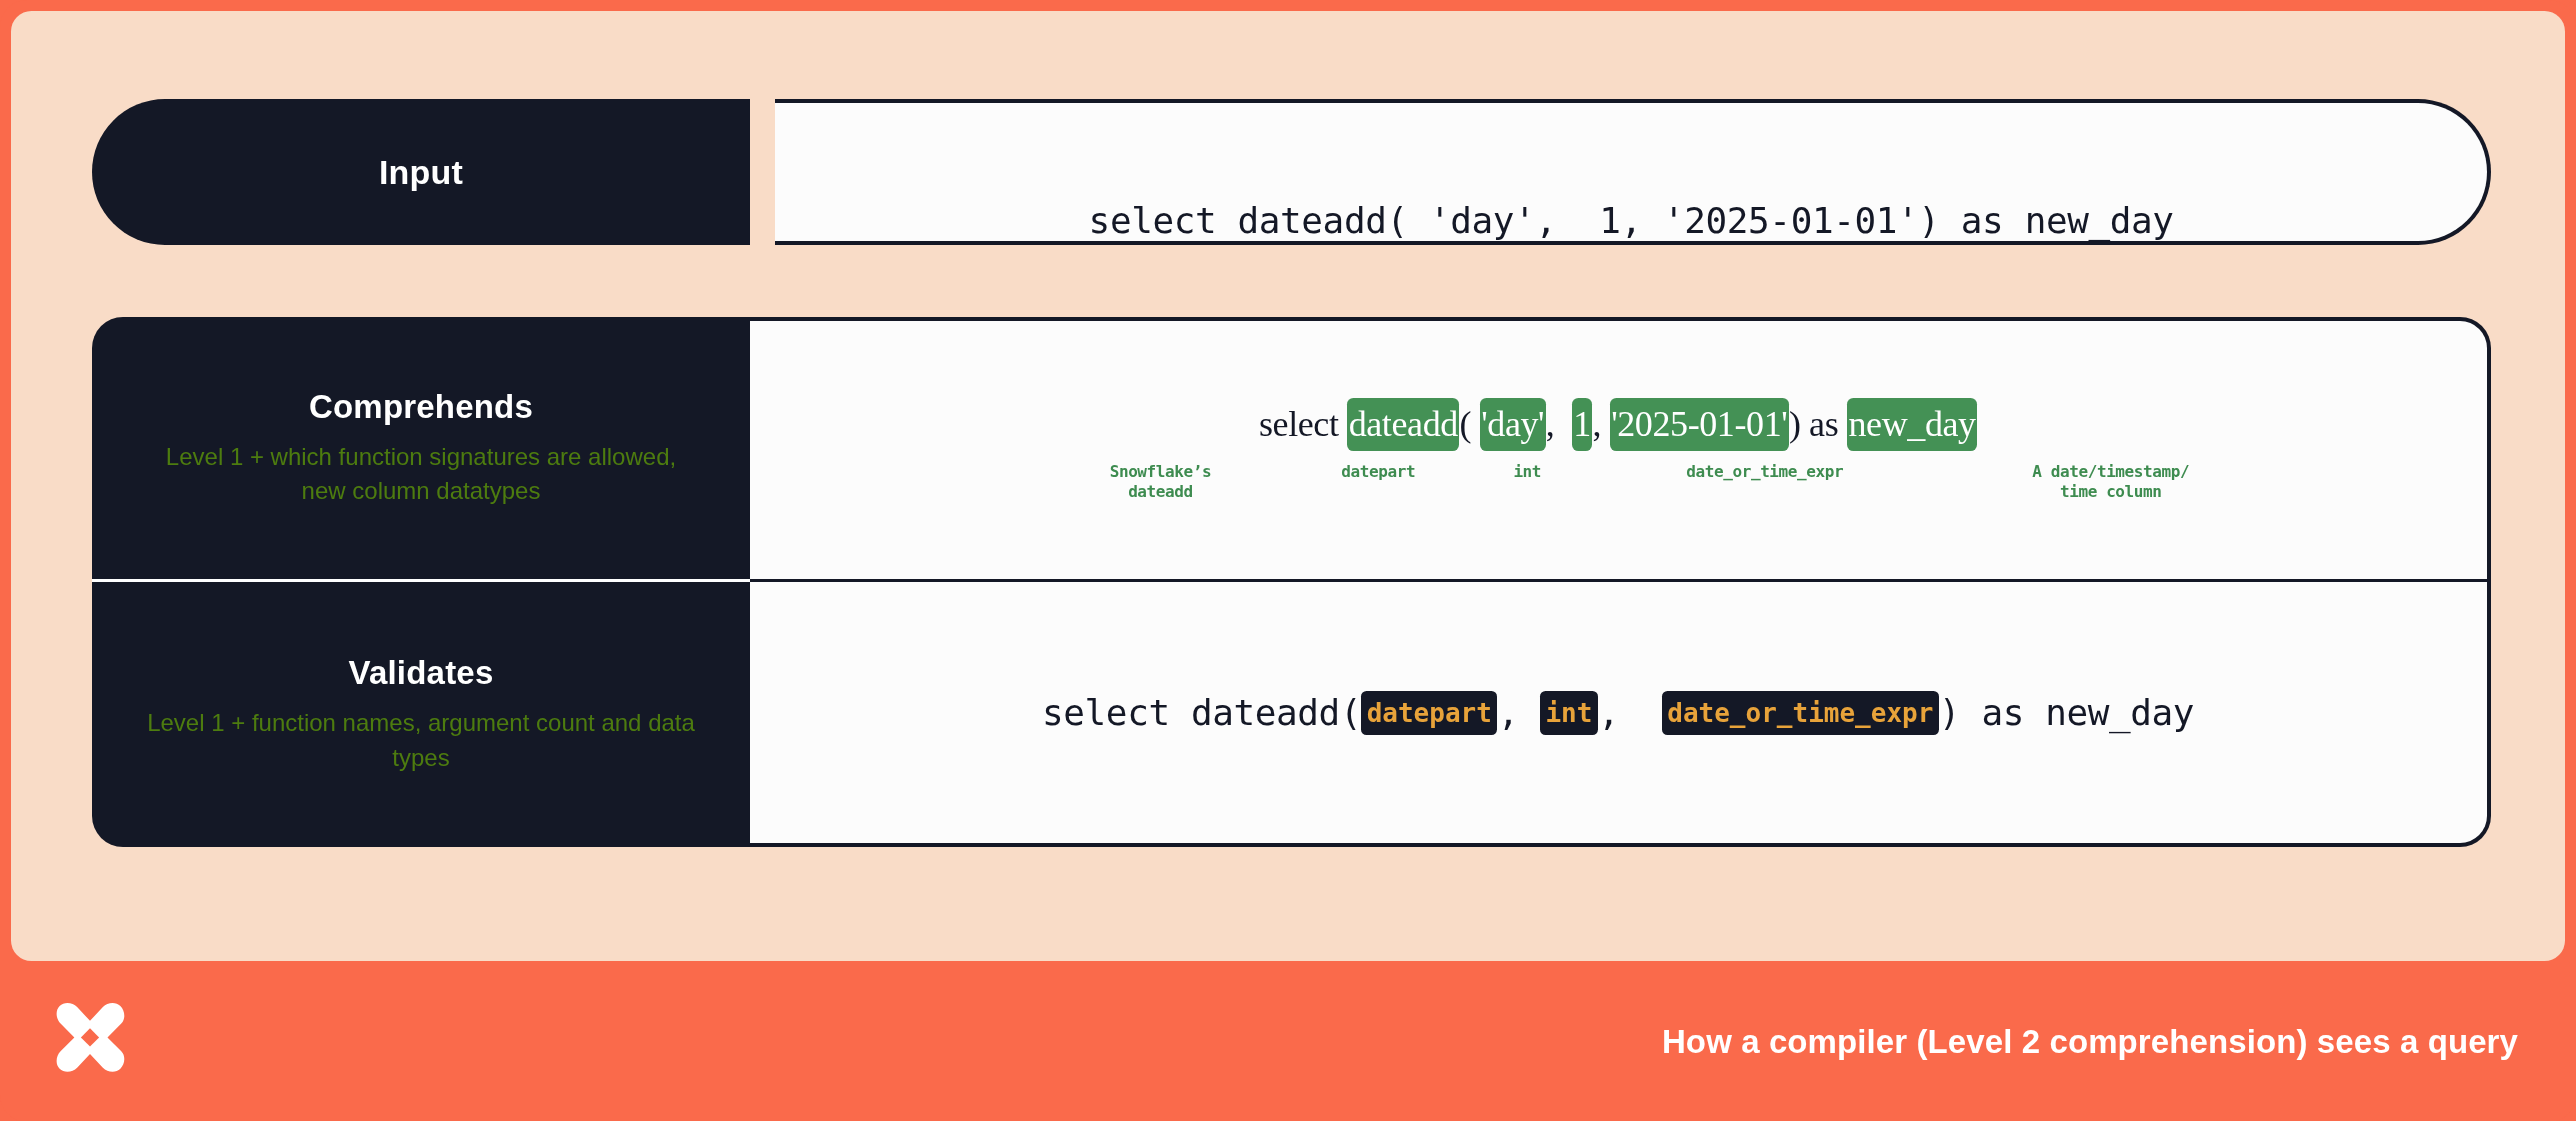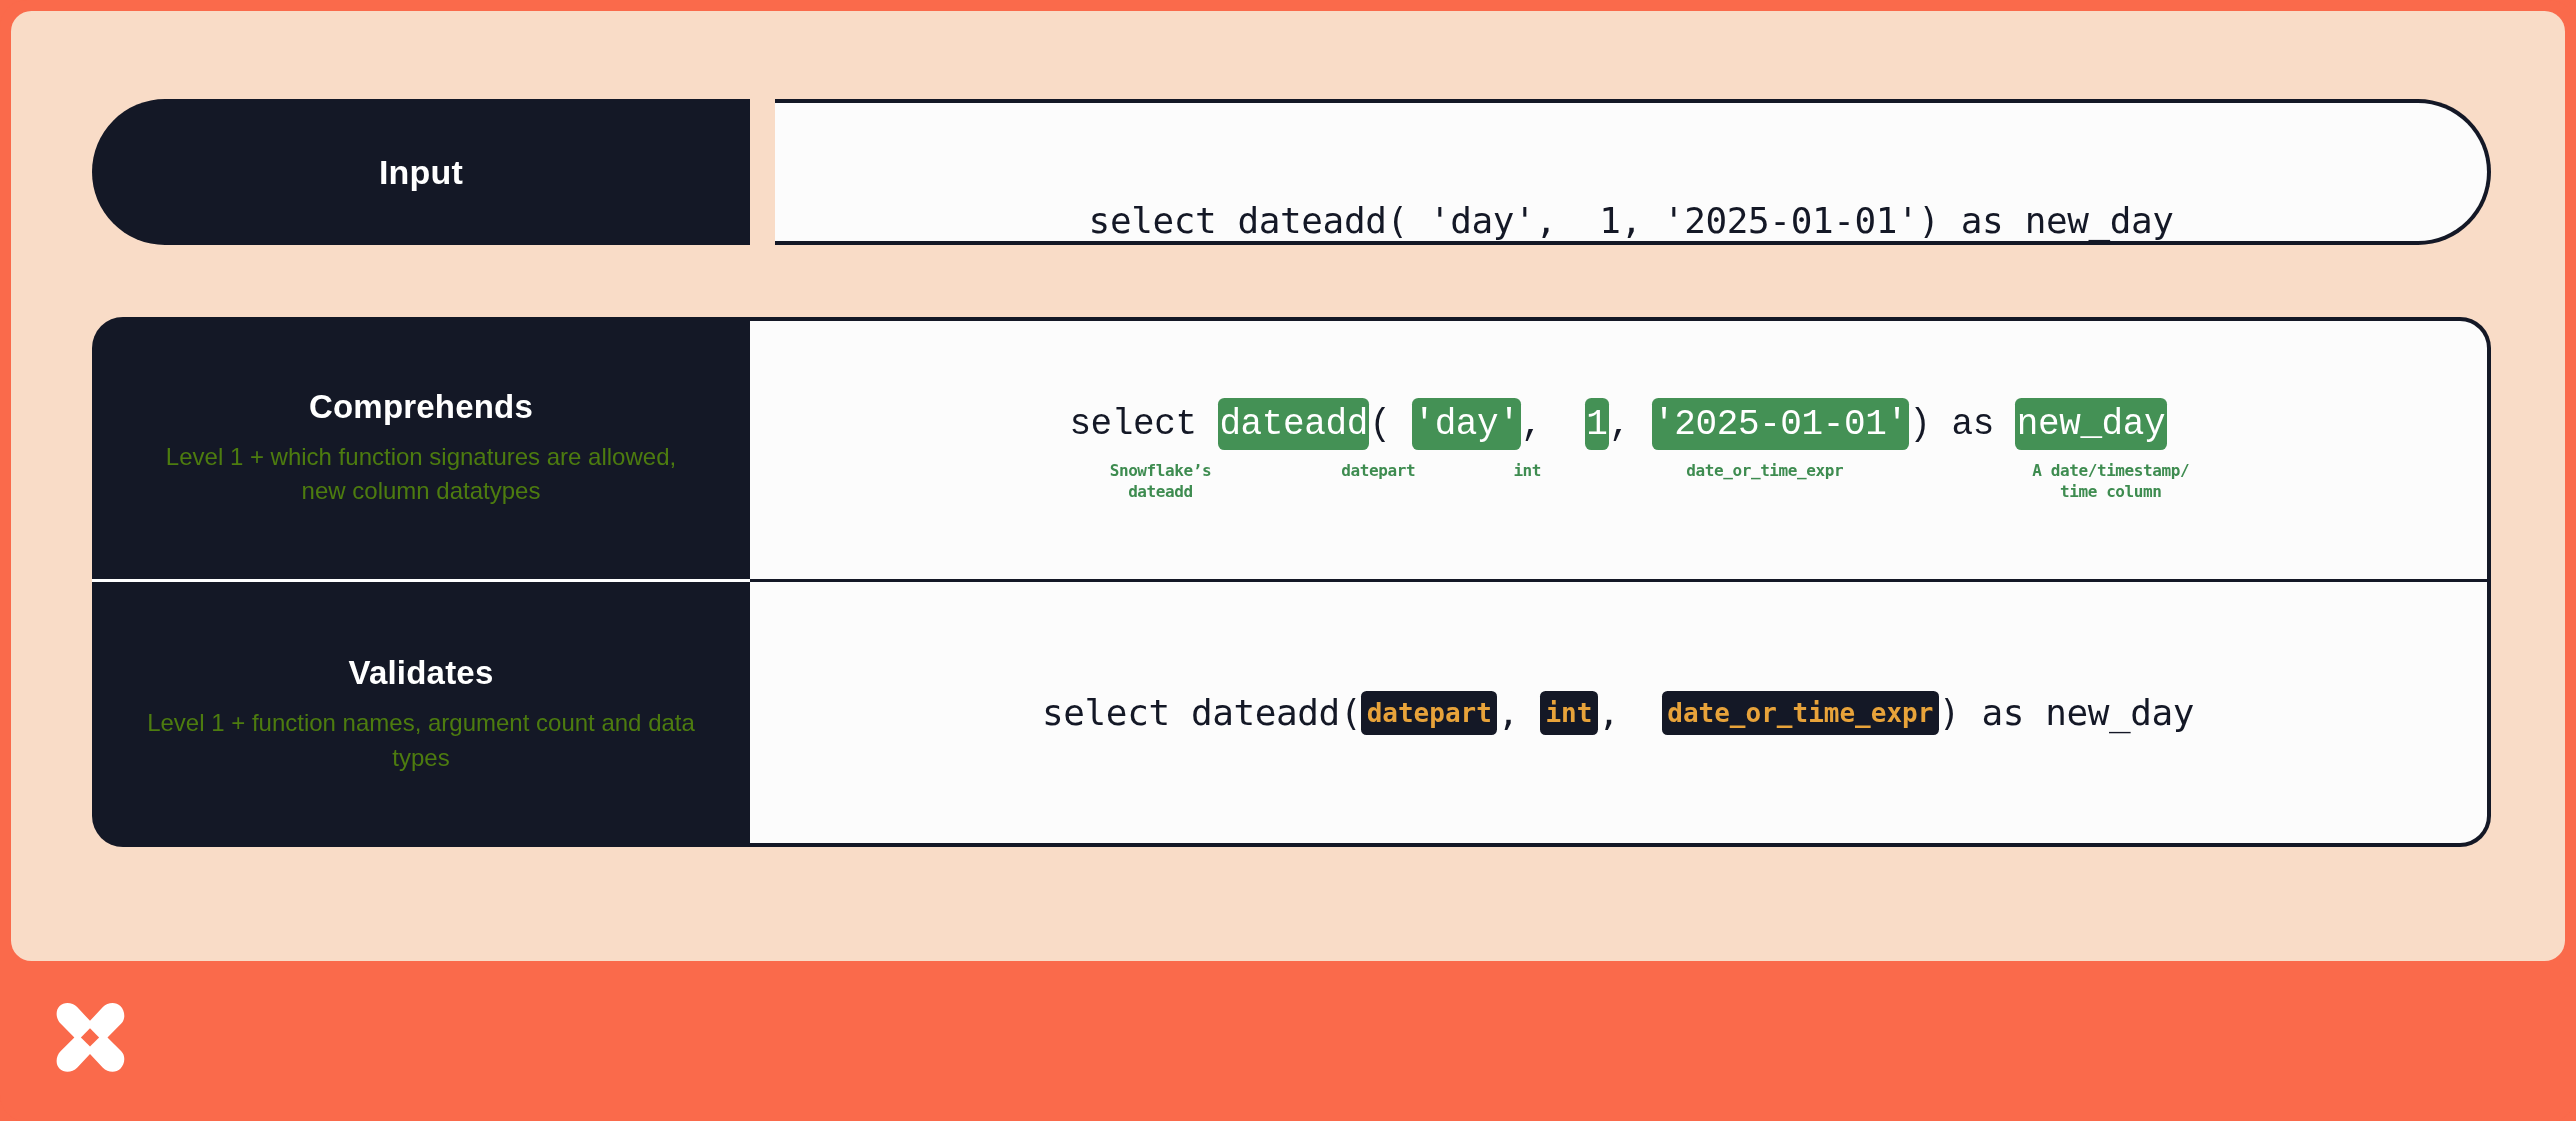--- a/index.html
+++ b/index.html
@@ -135,21 +135,21 @@
     flex: 0 0 50%;
     display: flex;
     flex-direction: column;
     align-items: center;
     justify-content: center;
   }
   .code-cell.top { border-bottom: 3.9px solid #141826; }
 
   
   .cmp-line {
-    font-family: Liberation Mono, monospace;
+    font-family: Liberation Serif, serif;
     font-size: 36px;
     color: #141826;
     white-space: pre;
     display: flex;
     align-items: center;
     letter-spacing: -0.4px;
   }
   .hl {
     background: #449155;
     color: #FFFFFF;
@@ -276,16 +276,17 @@
   </div>
 
   <div id="footer">
     <svg id="logo" viewBox="0 0 100 100">
       <path d="M17 11 C22 6 31 7 36 12 L50 27 L64 12 C69 7 78 6 83 11
                C88 16 89 25 84 30 L69 45 L84 60 C89 65 88 74 83 79
                C78 84 69 83 64 78 L50 63 L36 78 C31 83 22 84 17 79
                C12 74 13 65 18 60 L33 45 L18 30 C13 25 12 16 17 11 Z" fill="#FFFFFF"></path>
       <rect x="43" y="38" width="14" height="14" transform="rotate(45 50 45)" fill="#FA6A4B"></rect>
     </svg>
+    <div id="footer-caption">How a compiler (Level 2 comprehension) sees a query</div>
   </div>
 
 </div>
 
 
 </body></html>

